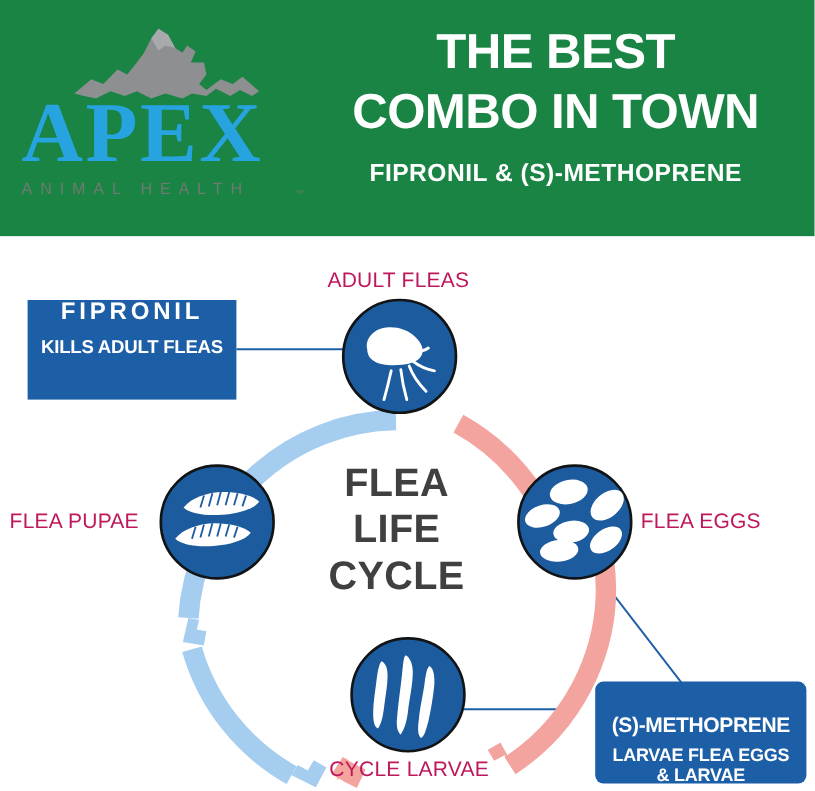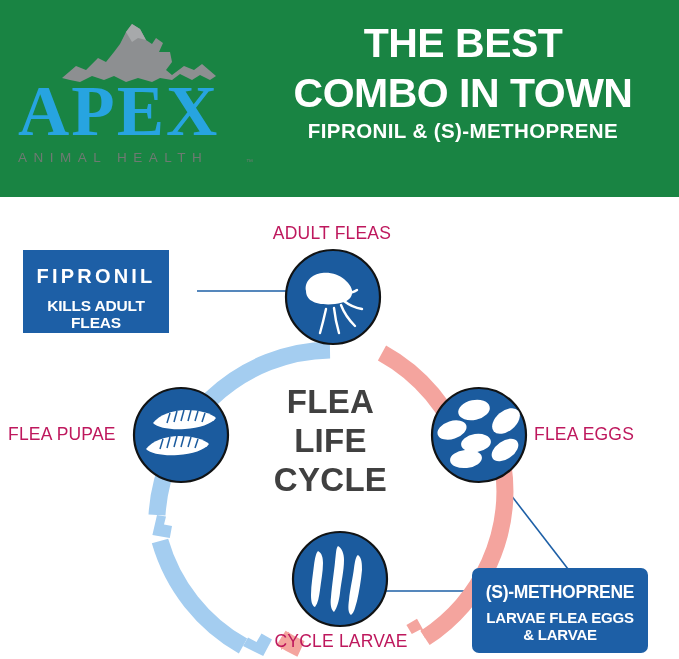--- a/index.html
+++ b/index.html
@@ -77,20 +77,21 @@
   }
   .head-line {
     font-family: "Liberation Sans", sans-serif;
     font-weight: bold;
     font-size: 41px;
     line-height: 1.23;
     letter-spacing: -0.5px;
     white-space: nowrap;
   }
   #head-sub {
+    margin-top: 14px;
     font-family: "Liberation Sans", sans-serif;
     font-weight: bold;
     font-size: 20.5px;
     letter-spacing: 0.4px;
     white-space: nowrap;
   }
 
   
   #diagram {
     position: absolute;
@@ -136,41 +137,40 @@
   
   .callout {
     position: absolute;
     background: #1D5FA6;
     color: #ffffff;
     text-align: center;
     box-sizing: border-box;
   }
   #callout-fipronil {
     left: 23px; top: 53px;
-    width: 146px; height: 83px;
-    padding-top: 16px;
+    width: 174px; height: 83px;
   }
   #callout-fipronil .c-title {
     font-size: 20px;
     font-weight: bold;
     letter-spacing: 3.2px;
     line-height: 1;
   }
   #callout-fipronil .c-sub {
     margin-top: 11px;
     font-size: 15.5px;
     font-weight: bold;
     letter-spacing: -0.2px;
     line-height: 1.1;
   }
   #callout-methoprene {
-    left: 472px; top: 568px - 197px;
+    left: 496px; top: 568px - 197px;
     width: 176px; height: 85px;
     border-radius: 7px;
-    padding-top: 16px;
+    padding-top: 28px;
   }
   #callout-methoprene .c-title {
     font-size: 17.5px;
     font-weight: bold;
     letter-spacing: -0.3px;
     line-height: 1;
   }
   #callout-methoprene .c-sub {
     margin-top: 7px;
     font-size: 15px;

